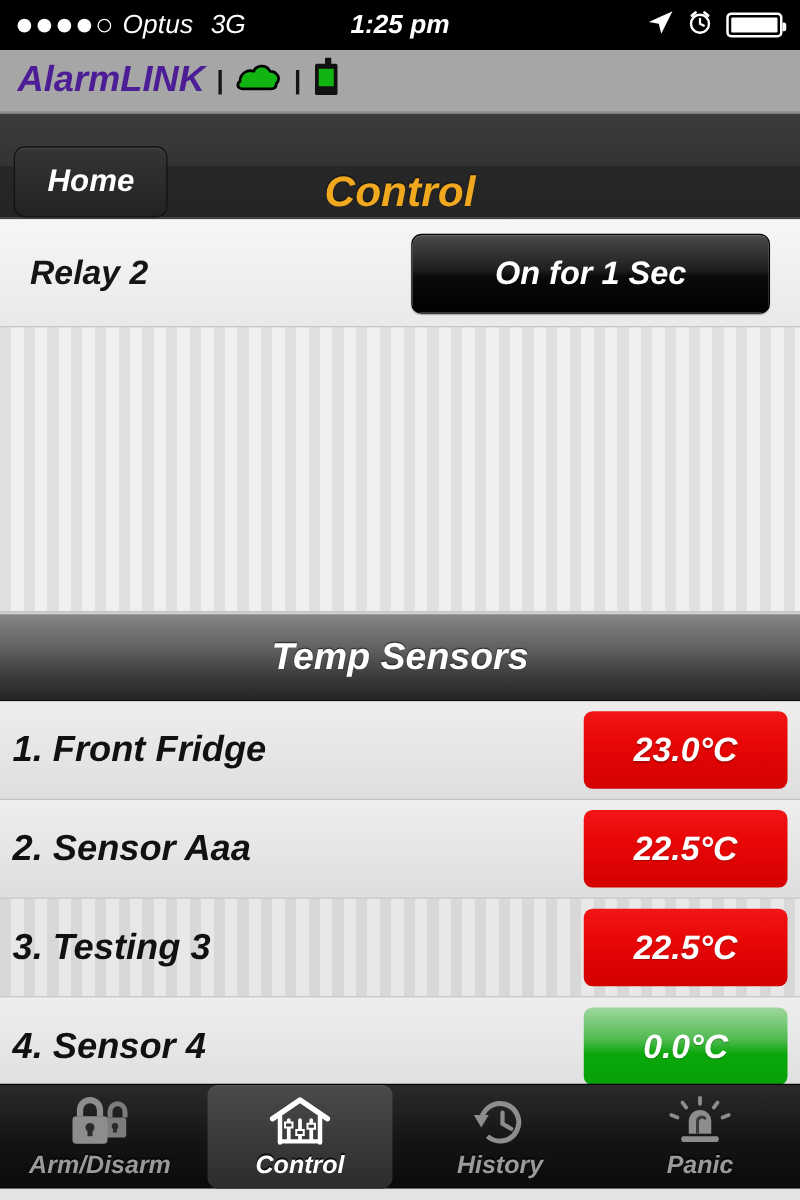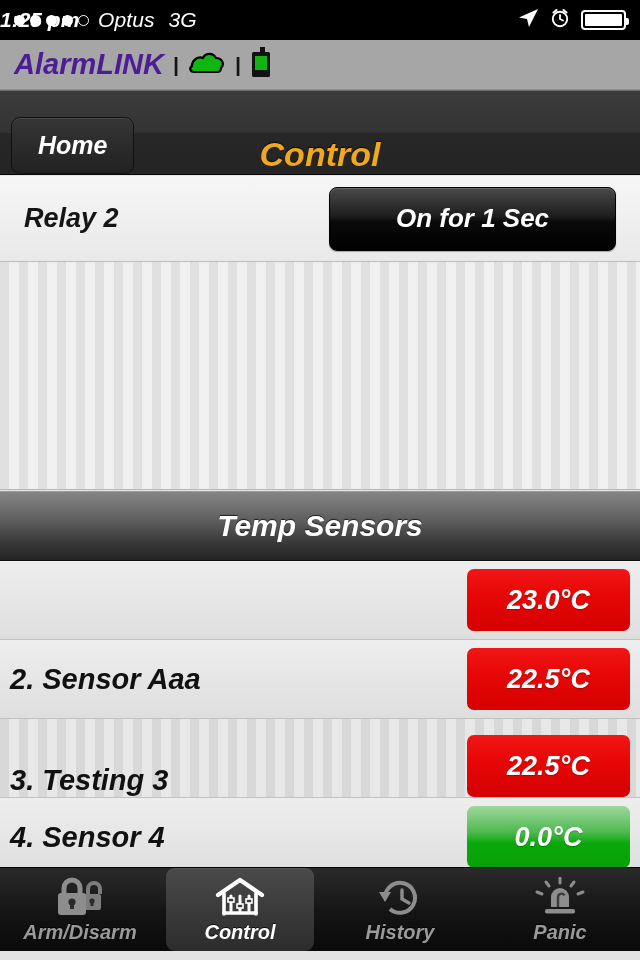--- a/index.html
+++ b/index.html
@@ -54,20 +54,21 @@
   .sb-dot.hollow {
     background: transparent;
     border: 1.6px solid #fff;
     box-sizing: border-box;
   }
   .sb-carrier { font-size: 21px; letter-spacing: 0.1px; }
   .sb-net { font-size: 21px; margin-left: 5px; }
   .sb-center {
     position: absolute;
     left: 0; right: 0;
+    text-align: center;
     font-size: 21px;
     font-weight: bold;
     pointer-events: none;
   }
   .sb-right {
     display: flex;
     align-items: center;
     gap: 10px;
     margin-left: auto;
     z-index: 2;
@@ -240,21 +241,20 @@
     padding: 0 10px;
   }
   .sensor-row.alt-a {
     background: linear-gradient(180deg, #eeeeee 0%, #dedede 100%);
   }
   .sensor-row.alt-b {
     background-color: #dcdcdc;
     background-image: repeating-linear-gradient(90deg,
         rgba(0,0,0,0.02) 0px, rgba(0,0,0,0.02) 9px,
         rgba(255,255,255,0.35) 9px, rgba(255,255,255,0.35) 19px);
-    align-items: flex-end;
   }
   .sensor-name {
     font-size: 29px;
     font-weight: bold;
     color: #111;
   }
   .temp-badge {
     margin-left: auto;
     width: 163px;
     height: 62px;
@@ -379,20 +379,21 @@
     <span class="relay-label">Relay 2</span>
     <div class="relay-btn">On for 1 Sec</div>
   </div>
 
   <div class="filler"></div>
 
   <div class="section-header">Temp Sensors</div>
 
   <div class="sensor-list">
     <div class="sensor-row alt-a">
+      <span class="sensor-name">1. Front Fridge</span>
       <span class="temp-badge red">23.0°C</span>
     </div>
     <div class="sensor-row alt-a">
       <span class="sensor-name">2. Sensor Aaa</span>
       <span class="temp-badge red">22.5°C</span>
     </div>
     <div class="sensor-row alt-b">
       <span class="sensor-name">3. Testing 3</span>
       <span class="temp-badge red">22.5°C</span>
     </div>

